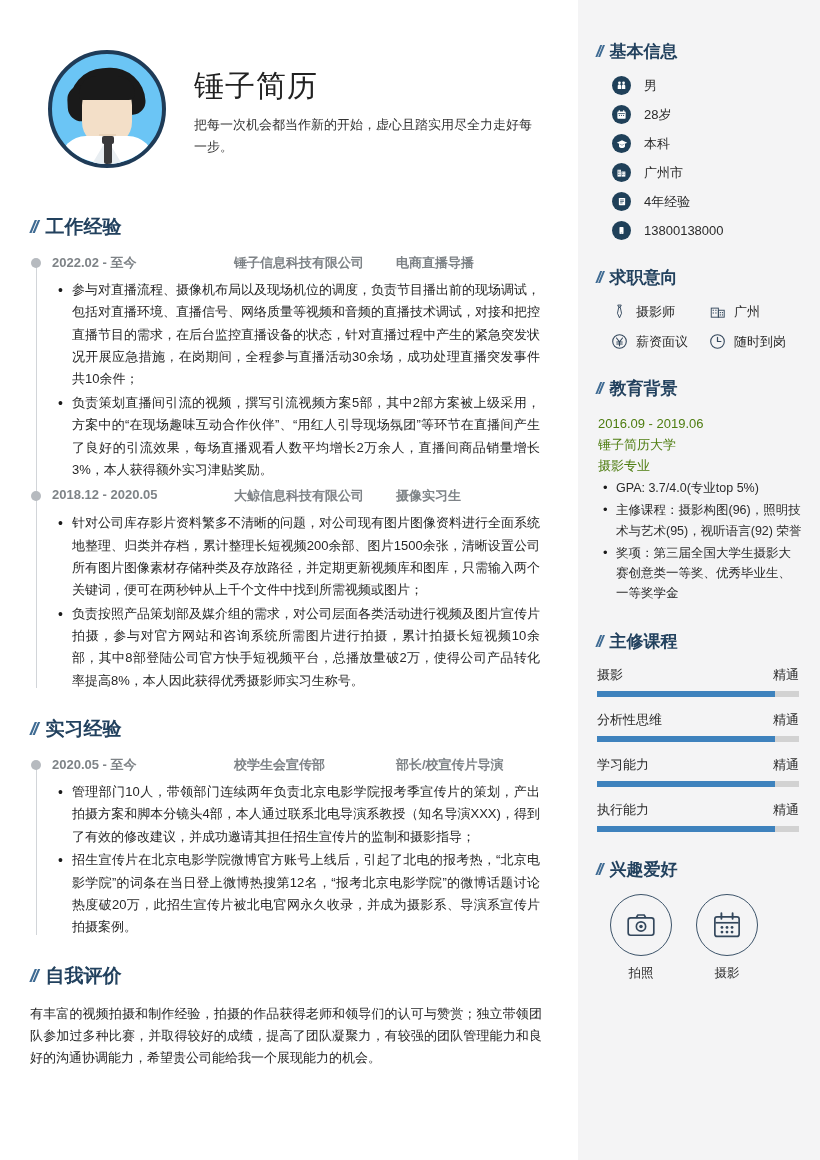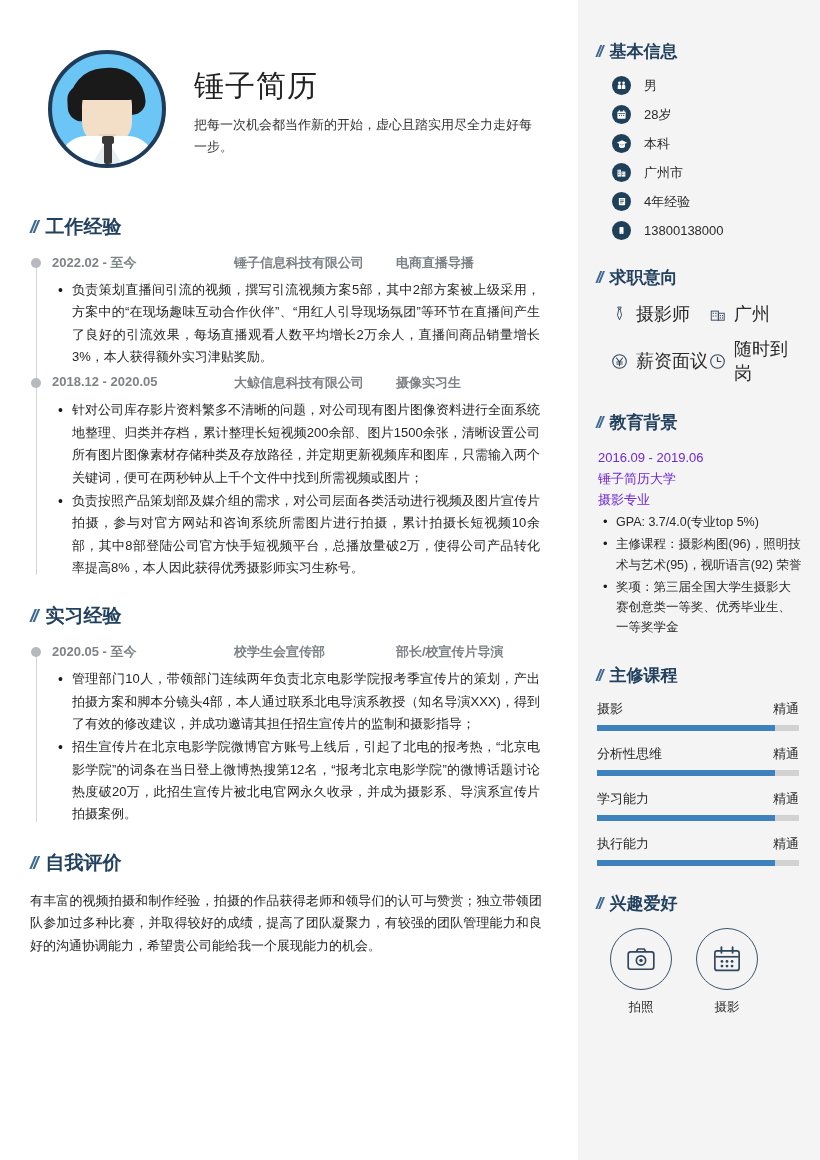--- a/index.html
+++ b/index.html
@@ -124,25 +124,25 @@
     display:flex; align-items:center; justify-content:center;
   }
   .ibadge svg { display:block; }
   .info-txt { font-size: 13px; color: #2a2a2a; }
 
   
   .jgrid { padding-left: 14px; }
   .jrow { display:flex; margin-bottom: 11px; }
   .jitem { display:flex; align-items:center; gap: 7px; }
   .jitem.w1 { width: 98px; flex:0 0 98px; }
-  .jtxt { font-size: 18px; color:#2a2a2a; }
+  .jtxt { font-size: 13px; color:#2a2a2a; }
   .jico { width:19px; height:19px; flex:0 0 auto; display:flex; align-items:center; justify-content:center;}
 
   
-  .edu-line { font-size: 13px; color: #6d28d9; line-height: 1.62; padding-left: 2px;}
+  .edu-line { font-size: 13px; color: #4d7c0f; line-height: 1.62; padding-left: 2px;}
   ul.r-bul { list-style: none; margin: 2px 0 0 0; padding-left: 20px; }
   ul.r-bul li { position: relative; font-size: 12.5px; color:#2a2a2a; line-height:1.62; margin-bottom:2px;}
   ul.r-bul li:before { content:"•"; position:absolute; left:-13px; top:-1px; font-size:13px; color:#1a1a1a;}
 
   
   .skill { margin-bottom: 14px; padding: 0 3px 0 1px;}
   .skill-head { display:flex; justify-content: space-between; align-items:baseline; margin-bottom: 7px; }
   .skill-name { font-size: 13px; color: #2a2a2a; }
   .skill-level { font-size: 13px; color: #2a2a2a; }
   .track { height: 6px; background: #D2D2D2; border-radius: 0; position: relative; }
@@ -191,20 +191,21 @@
       <div class="tl">
 
         <div class="entry">
           <div class="dot"></div>
           <div class="erow">
             <div class="edate">2022.02 - 至今</div>
             <div class="ecompany">锤子信息科技有限公司</div>
             <div class="erole">电商直播导播</div>
           </div>
           <ul class="bul">
+            <li>参与对直播流程、摄像机布局以及现场机位的调度，负责节目播出前的现场调试，包括对直播环境、直播信号、网络质量等视频和音频的直播技术调试，对接和把控直播节目的需求，在后台监控直播设备的状态，针对直播过程中产生的紧急突发状况开展应急措施，在岗期间，全程参与直播活动30余场，成功处理直播突发事件共10余件；</li>
             <li>负责策划直播间引流的视频，撰写引流视频方案5部，其中2部方案被上级采用，方案中的“在现场趣味互动合作伙伴”、“用红人引导现场氛团”等环节在直播间产生了良好的引流效果，每场直播观看人数平均增长2万余人，直播间商品销量增长3%，本人获得额外实习津贴奖励。</li>
           </ul>
         </div>
 
         <div class="entry">
           <div class="dot"></div>
           <div class="erow">
             <div class="edate">2018.12 - 2020.05</div>
             <div class="ecompany">大鲸信息科技有限公司</div>
             <div class="erole">摄像实习生</div>

